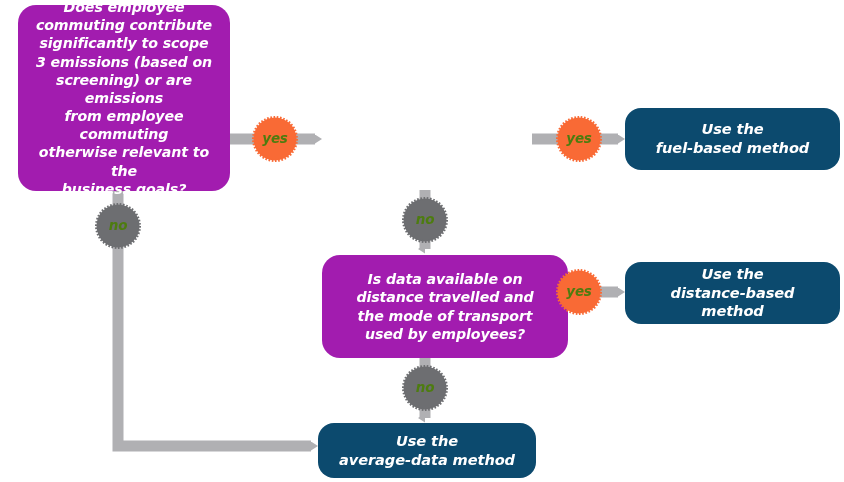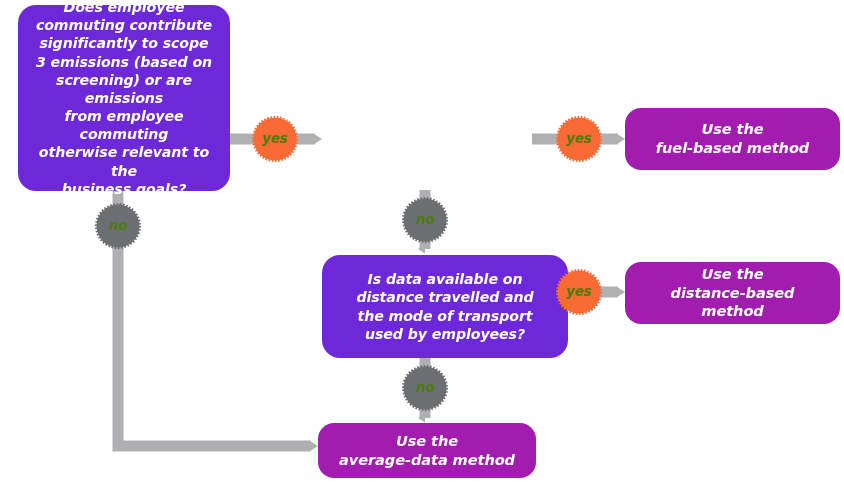--- a/index.html
+++ b/index.html
@@ -33,28 +33,28 @@
     align-items: center;
     justify-content: center;
     text-align: center;
     color: #ffffff;
     font-style: italic;
     font-weight: bold;
     letter-spacing: -0.1px;
     z-index: 3;
   }
   .node.decision {
-    background: #6d28d9;
+    background: #a21caf;
     border-radius: 18px;
     font-size: 14.2px;
     line-height: 1.28;
     padding: 6px 12px;
   }
   .node.outcome {
-    background: #a21caf;
+    background: #0c4a6e;
     border-radius: 16px;
     font-size: 14.6px;
     line-height: 1.3;
     padding: 6px 12px;
   }
   .node .txt {
     display: block;
     white-space: pre-line;
   }
   

